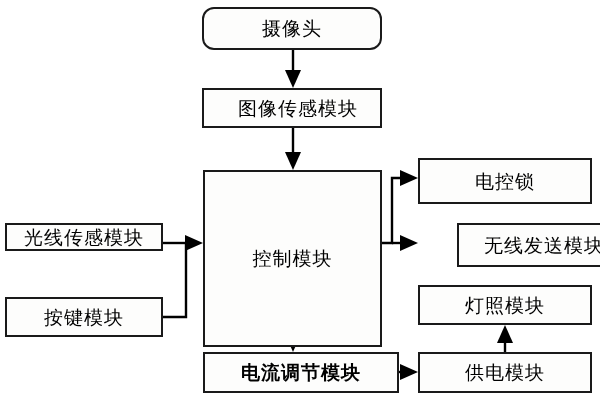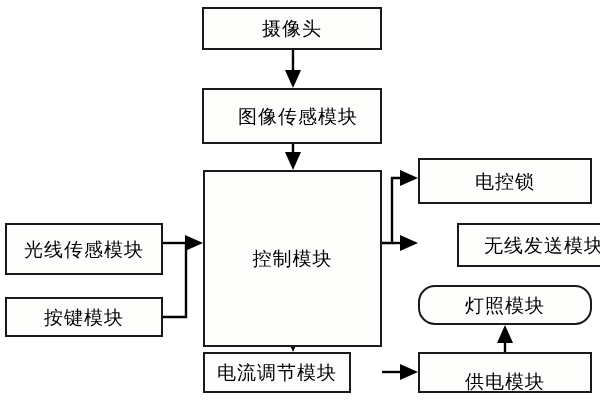--- a/index.html
+++ b/index.html
@@ -97,53 +97,53 @@
       <line x1="382" y1="372" x2="404" y2="372"></line>
       <polygon points="418,372 400,364 400,380"></polygon>
     </g>
 
     <g>
       <line x1="505" y1="352" x2="505" y2="340"></line>
       <polygon points="505,325 497,343 513,343"></polygon>
     </g>
   </svg>
 
-  <div class="node" style="left:202px; top:7px; width:180px; height:43px;">
+  <div class="node" style="left:202px; top:7px; width:180px; height:43px;border-radius:12px;">
     <span class="node-label">摄像头</span>
   </div>
 
-  <div class="node" style="left:202px; top:88px; width:180px; height:56px;padding-left:12px;">
+  <div class="node" style="left:202px; top:88px; width:180px; height:40px;padding-left:12px;">
     <span class="node-label">图像传感模块</span>
   </div>
 
   <div class="node big" style="left:203px; top:170px; width:179px; height:177px;">
     <span class="node-label">控制模块</span>
   </div>
 
-  <div class="node" style="left:5px; top:223px; width:158px; height:52px;">
+  <div class="node" style="left:5px; top:223px; width:158px; height:28px;">
     <span class="node-label">光线传感模块</span>
   </div>
 
   <div class="node" style="left:5px; top:297px; width:158px; height:40px;text-align:right;">
     <span class="node-label">按键模块</span>
   </div>
 
   <div class="node" style="left:418px; top:158px; width:174px; height:46px;">
     <span class="node-label">电控锁</span>
   </div>
 
   <div class="node" style="left:418px; top:223px; width:174px; height:44px;margin-left:39px;">
     <span class="node-label">无线发送模块</span>
   </div>
 
-  <div class="node" style="left:418px; top:285px; width:174px; height:40px;border-radius:17px;">
+  <div class="node" style="left:418px; top:285px; width:174px; height:40px;">
     <span class="node-label">灯照模块</span>
   </div>
 
-  <div class="node" style="left:203px; top:352px; width:148px; height:41px;">
+  <div class="node" style="left:203px; top:352px; width:196px; height:41px;font-weight:bold;">
     <span class="node-label">电流调节模块</span>
   </div>
 
-  <div class="node" style="left:418px; top:352px; width:174px; height:41px;align-items:flex-end;">
+  <div class="node" style="left:418px; top:352px; width:174px; height:41px;">
     <span class="node-label">供电模块</span>
   </div>
 
 </div>
 
 </body></html>

